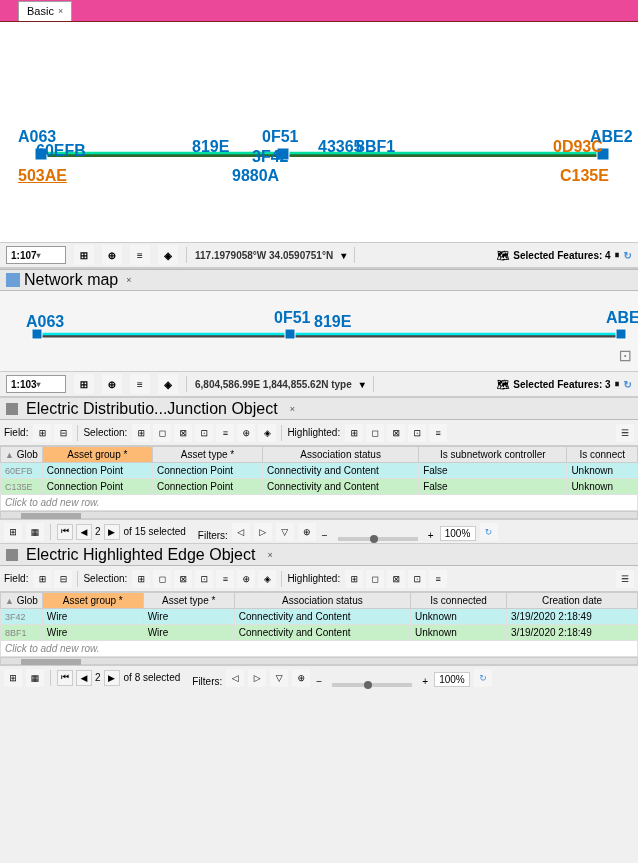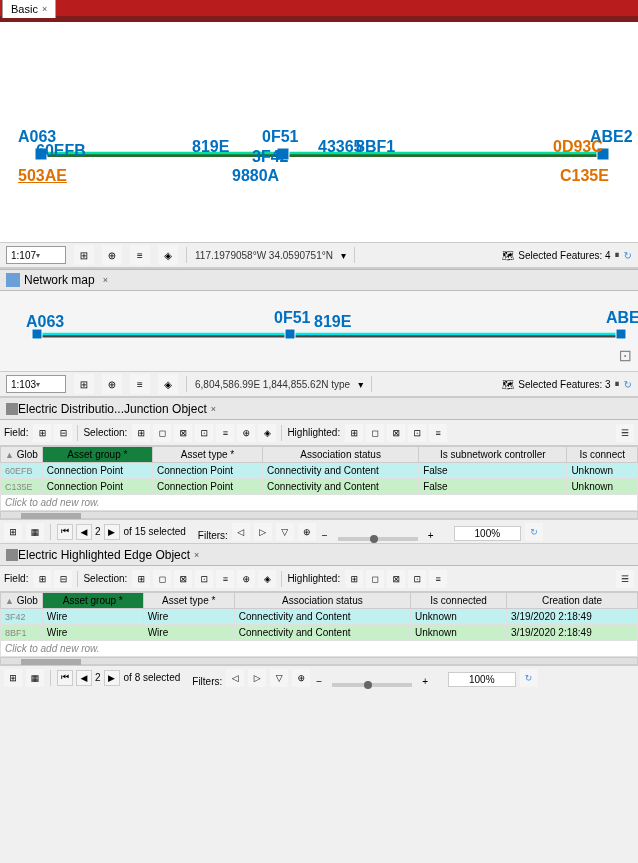--- a/index.html
+++ b/index.html
@@ -2,24 +2,24 @@
 <html><head>
   <meta charset="utf-8">
   <style>
     * { box-sizing: border-box; margin: 0; padding: 0; }
     body { font-family: 'Segoe UI', Arial, sans-serif; font-size: 11px; background: #f0f0f0; width: 638px; height: 863px; overflow: hidden; }
 
     
     .top-tab-bar {
       display: flex;
       align-items: center;
-      background: #b91c1c;
-      border-bottom: 6px solid #7f1d1d;
+      background: #ec4899;
+      border-bottom: 1px solid #7f1d1d;
       height: 22px;
-      padding-left: 2px;
+      padding-left: 18px;
     }
     .tab {
       display: flex;
       align-items: center;
       background: #f5f5f5;
       border: 1px solid #a0a0a0;
       border-bottom: none;
       padding: 2px 8px;
       font-size: 11px;
       height: 20px;
@@ -58,20 +58,21 @@
     .status-bar {
       height: 26px;
       background: #f0f0f0;
       border-top: 1px solid #ccc;
       border-bottom: 1px solid #ccc;
       display: flex;
       align-items: center;
       padding: 0 6px;
       gap: 8px;
       font-size: 10px;
+      font-weight: bold;
     }
     .zoom-box {
       border: 1px solid #999;
       background: white;
       padding: 1px 4px;
       height: 18px;
       display: flex;
       align-items: center;
       min-width: 60px;
     }
@@ -90,21 +91,21 @@
       height: 22px;
       padding-left: 6px;
       gap: 4px;
     }
     .panel-icon {
       width: 14px;
       height: 14px;
       background: #6a9fd8;
       display: inline-block;
     }
-    .panel-title { font-size: 12px; font-weight: normal; }
+    .panel-title { font-size: 16px; font-weight: normal; }
     .panel-close { margin-left: 4px; font-size: 9px; cursor: pointer; color: #555; }
 
     
     .netmap-canvas {
       width: 638px;
       height: 80px;
       background: #f5f5f5;
       position: relative;
       overflow: hidden;
     }
@@ -126,21 +127,21 @@
       background: white;
       border-top: 1px solid #ccc;
     }
     .attr-header {
       display: flex;
       align-items: center;
       background: #e8e8e8;
       border-bottom: 1px solid #bbb;
       height: 22px;
       padding: 0 6px;
-      gap: 0;
+      gap: 8px;
     }
     .attr-toolbar {
       display: flex;
       align-items: center;
       background: #f0f0f0;
       border-bottom: 1px solid #ccc;
       height: 26px;
       padding: 0 4px;
       gap: 3px;
     }
@@ -164,21 +165,21 @@
       font-size: 10px;
     }
     .data-table th {
       background: #e8e8e8;
       border: 1px solid #ccc;
       padding: 2px 4px;
       text-align: center;
       font-weight: normal;
       white-space: nowrap;
     }
-    .data-table th.highlight { background: #15803d; }
+    .data-table th.highlight { background: #fdba74; }
     .data-table td {
       border: 1px solid #e0e0e0;
       padding: 2px 4px;
       white-space: nowrap;
     }
     .data-table tr.row-cyan td { background: #c0f0f0; }
     .data-table tr.row-green td { background: #c8f0c8; }
     .data-table .add-row td { color: #888; font-style: italic; }
     .table-wrapper { overflow-x: auto; overflow-y: hidden; }
 
@@ -246,24 +247,23 @@
       width: 8px; height: 8px;
       background: #666;
       border-radius: 50%;
       position: absolute;
       top: -2px;
       left: 40%;
     }
     .pct-box {
       border: 1px solid #ccc;
       background: white;
-      padding: 1px 20px;
+      padding: 1px 4px;
       min-width: 36px;
       text-align: center;
-      margin-left: 14px;
     }
     .pause-icon { font-size: 10px; }
     .refresh-icon { font-size: 10px; color: #4a90d9; }
 
     .glb-col { color: #888; font-size: 9px; }
   </style>
 </head>
 <body>
 
 <div class="top-tab-bar">

